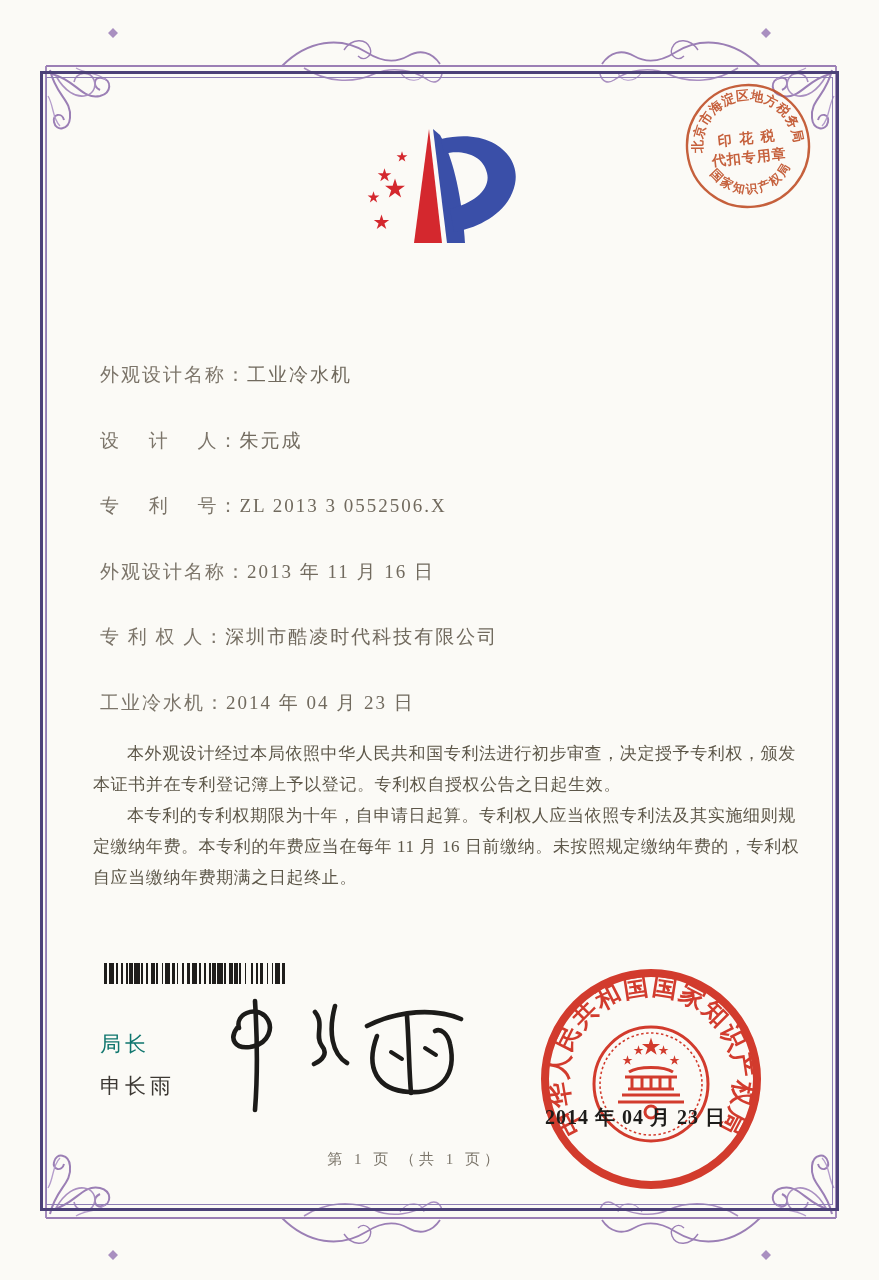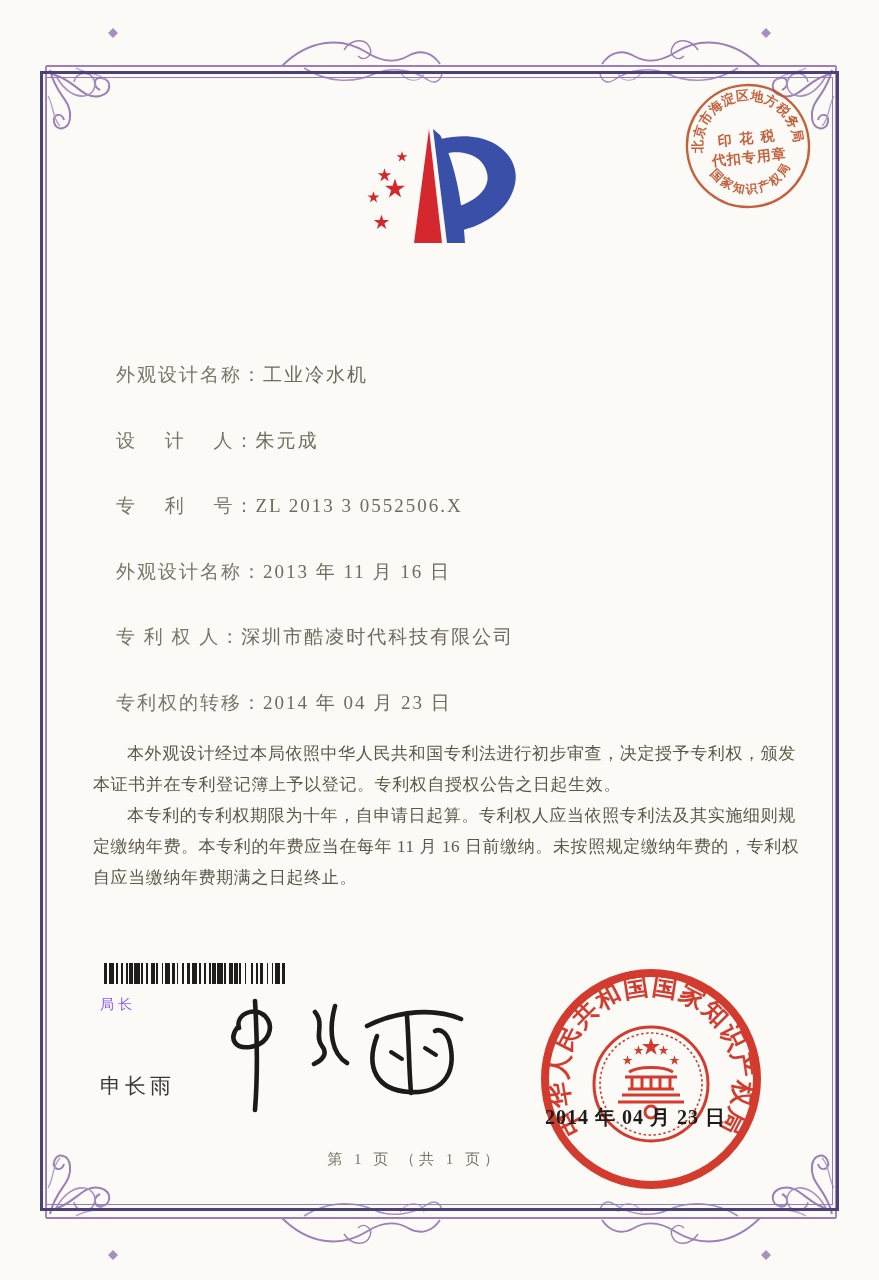--- a/index.html
+++ b/index.html
@@ -14,34 +14,34 @@
   .frame{position:absolute;left:40px;top:71px;width:793px;height:1134px;border:3px solid #4c4178;}
   .frame-inner{position:absolute;inset:3px;border:1px solid #8d7db4;}
 
   .cert-no{left:82px;top:110px;font-size:19px;letter-spacing:3px;color:#6e675e;white-space:nowrap;}
 
   .logo-svg{left:338px;top:124px;width:205px;height:124px;}
 
   .title{left:0;top:244px;width:879px;margin:0;text-align:center;font-size:42px;font-weight:700;
          letter-spacing:9px;color:#2e2a26;}
 
-  .fields{left:116px;top:362px;width:660px;}
+  .fields{left:100px;top:362px;width:660px;}
   .field-row{height:65.5px;font-size:19px;letter-spacing:2px;color:#7a7366;white-space:nowrap;}
   .f-label{color:#7c756a;}
   .f-value{color:#716a5e;}
 
   .body-text{left:93px;top:738px;width:720px;}
   .body-text p{margin:0;text-indent:2em;font-size:17px;line-height:31px;letter-spacing:0.6px;color:#5d5749;}
 
   .barcode{left:104px;top:963px;height:21px;display:flex;align-items:stretch;}
   .barcode i{display:block;height:100%;}
   .barcode i.b{background:#1f1d1b;}
   .barcode i.s{background:transparent;}
 
-  .sig-role{left:100px;top:996px;font-size:14px;letter-spacing:4px;color:#8b5cf6;}
+  .sig-role{left:100px;top:1030px;font-size:21px;letter-spacing:4px;color:#0f766e;}
   .sig-name{left:100px;top:1072px;font-size:21px;letter-spacing:4px;color:#3c3833;}
   .signature-svg{left:195px;top:996px;width:295px;height:125px;}
 
   .seal-svg{left:528px;top:956px;width:247px;height:247px;opacity:.93;}
   .seal-date{left:545px;top:1104px;width:180px;font-size:20px;font-weight:600;letter-spacing:1px;
              color:#1d1c1a;white-space:nowrap;}
 
   .stamp-svg{left:682px;top:80px;width:133px;height:133px;opacity:.9;}
 
   .footer{left:320px;top:1150px;width:190px;text-align:center;font-size:15px;letter-spacing:4px;color:#7b756a;white-space:nowrap;}
@@ -133,21 +133,21 @@
     <div class="field-row">
       <span class="f-label">专　 利　 号：</span><span class="f-value">ZL 2013 3 0552506.X</span>
     </div>
     <div class="field-row">
       <span class="f-label">外观设计名称：</span><span class="f-value">2013 年 11 月 16 日</span>
     </div>
     <div class="field-row">
       <span class="f-label">专 利 权 人：</span><span class="f-value">深圳市酷凌时代科技有限公司</span>
     </div>
     <div class="field-row">
-      <span class="f-label">专利权的转移：</span><span class="f-value">2014 年 04 月 23 日</span>
+      <span class="f-label">工业冷水机：</span><span class="f-value">2014 年 04 月 23 日</span>
     </div>
   </div>
 
   <div class="abs body-text">
     <p>本外观设计经过本局依照中华人民共和国专利法进行初步审查，决定授予专利权，颁发本证书并在专利登记簿上予以登记。专利权自授权公告之日起生效。</p>
     <p>本专利的专利权期限为十年，自申请日起算。专利权人应当依照专利法及其实施细则规定缴纳年费。本专利的年费应当在每年 11 月 16 日前缴纳。未按照规定缴纳年费的，专利权自应当缴纳年费期满之日起终止。</p>
   </div>
 
   <div class="abs barcode">
       <i class="b" style="width: 3.4px;"></i>

